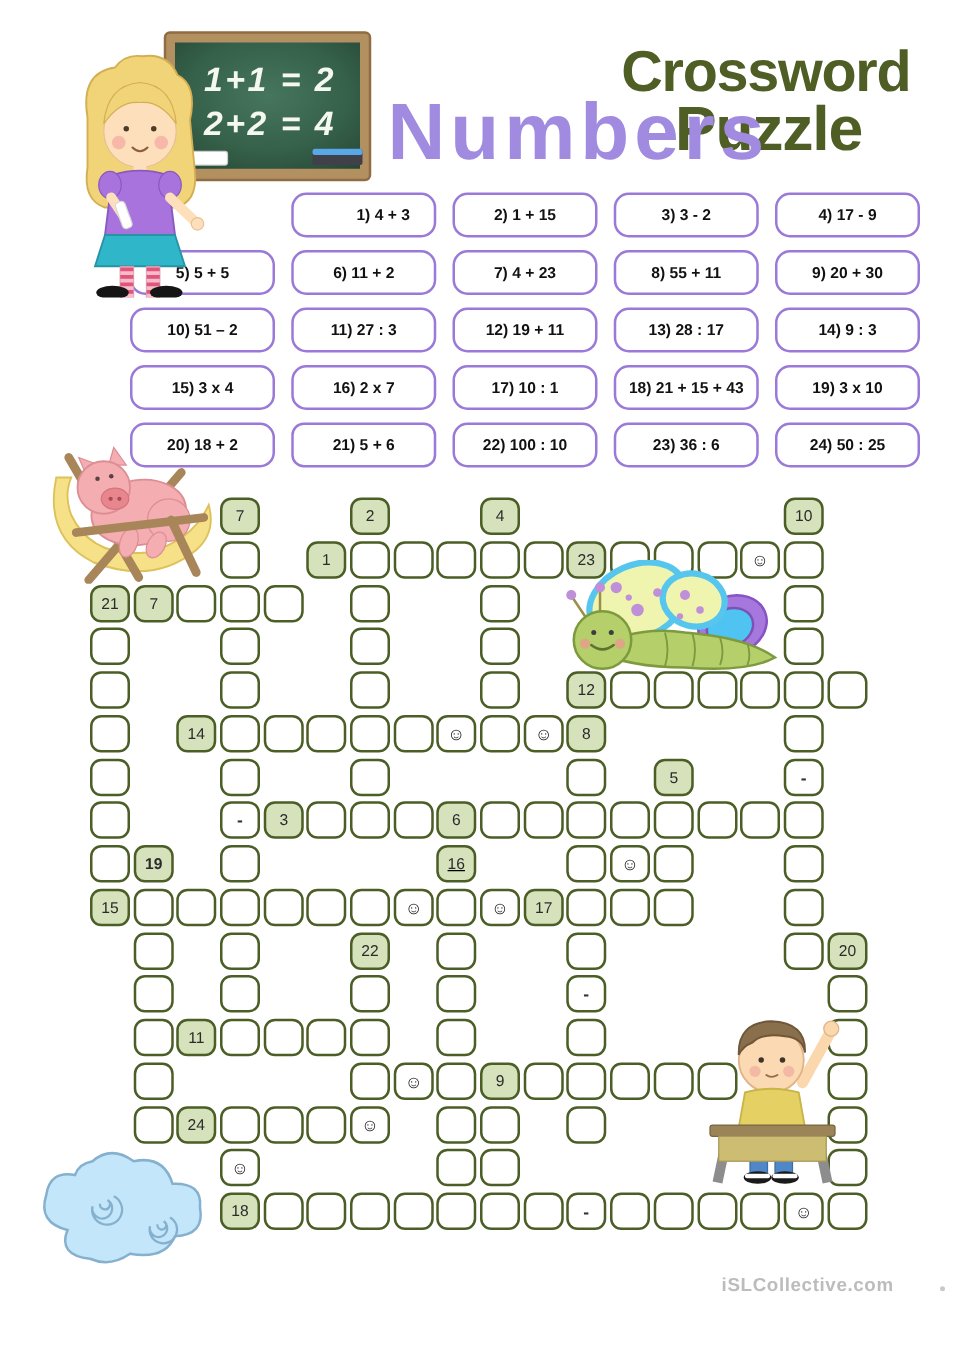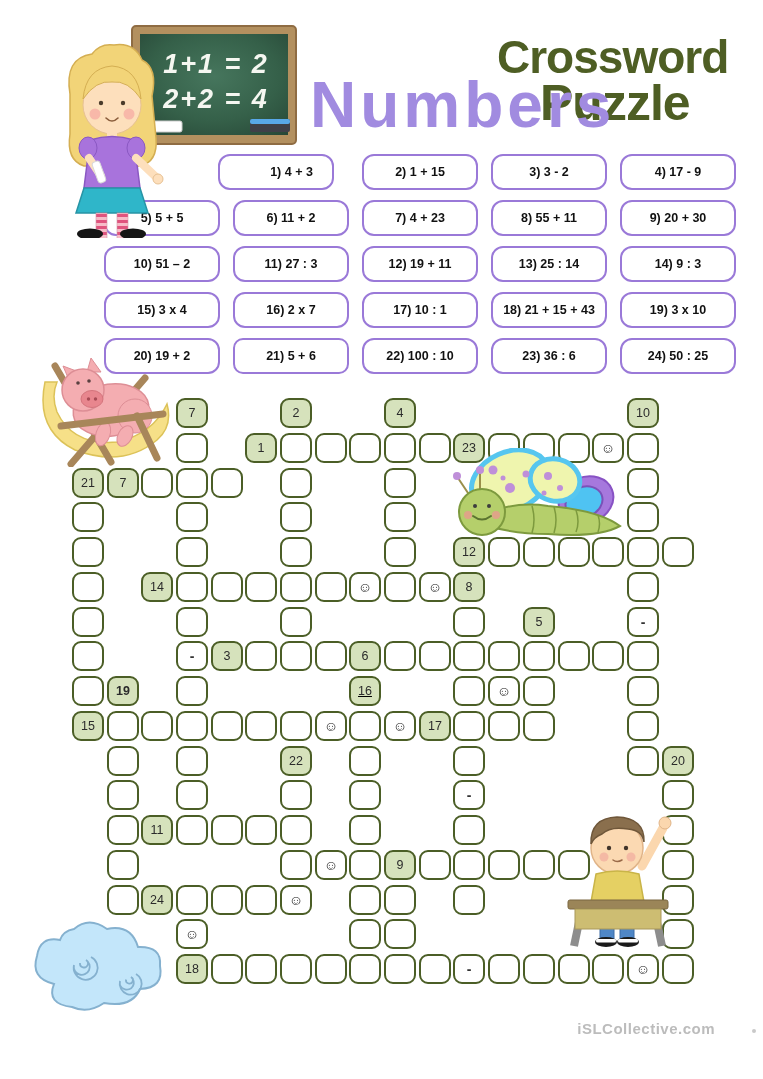--- a/index.html
+++ b/index.html
@@ -103,21 +103,21 @@
     <ellipse cx="53" cy="218" rx="0" ry="0" fill="#000"></ellipse>
     <ellipse cx="52" cy="216" rx="0" ry="0"></ellipse>
     <ellipse cx="51" cy="217" rx="13" ry="5.5" fill="#151515" transform="translate(0,0)" style="display:none"></ellipse>
     <ellipse cx="50" cy="218" rx="13" ry="5.5" fill="#151515"></ellipse>
     <ellipse cx="93" cy="218" rx="13" ry="5.5" fill="#151515"></ellipse>
   </g>
 </svg>
 </div>
 
 <div>
-    <div class="clue-box" style="left: 218px; top: 154px; padding-left: 31px;">
+    <div class="clue-box" style="left: 233px; top: 154px; padding-left: 31px;">
       <span>1) 4 + 3</span>
     </div>
     <div class="clue-box" style="left: 362px; top: 154px;">
       <span>2) 1 + 15</span>
     </div>
     <div class="clue-box" style="left: 491px; top: 154px;">
       <span>3) 3 - 2</span>
     </div>
     <div class="clue-box" style="left: 620px; top: 154px;">
       <span>4) 17 - 9</span>
@@ -140,42 +140,42 @@
     <div class="clue-box" style="left: 104px; top: 246px;">
       <span>10) 51 – 2</span>
     </div>
     <div class="clue-box" style="left: 233px; top: 246px;">
       <span>11) 27 : 3</span>
     </div>
     <div class="clue-box" style="left: 362px; top: 246px;">
       <span>12) 19 + 11</span>
     </div>
     <div class="clue-box" style="left: 491px; top: 246px;">
-      <span>13) 25 : 14</span>
+      <span>13) 28 : 17</span>
     </div>
     <div class="clue-box" style="left: 620px; top: 246px;">
       <span>14) 9 : 3</span>
     </div>
     <div class="clue-box" style="left: 104px; top: 292px;">
       <span>15) 3 x 4</span>
     </div>
     <div class="clue-box" style="left: 233px; top: 292px;">
       <span>16) 2 x 7</span>
     </div>
     <div class="clue-box" style="left: 362px; top: 292px;">
       <span>17) 10 : 1</span>
     </div>
     <div class="clue-box" style="left: 491px; top: 292px;">
       <span>18) 21 + 15 + 43</span>
     </div>
     <div class="clue-box" style="left: 620px; top: 292px;">
       <span>19) 3 x 10</span>
     </div>
     <div class="clue-box" style="left: 104px; top: 338px;">
-      <span>20) 19 + 2</span>
+      <span>20) 18 + 2</span>
     </div>
     <div class="clue-box" style="left: 233px; top: 338px; border-radius: 10px;">
       <span>21) 5 + 6</span>
     </div>
     <div class="clue-box" style="left: 362px; top: 338px;">
       <span>22) 100 : 10</span>
     </div>
     <div class="clue-box" style="left: 491px; top: 338px;">
       <span>23) 36 : 6</span>
     </div>

